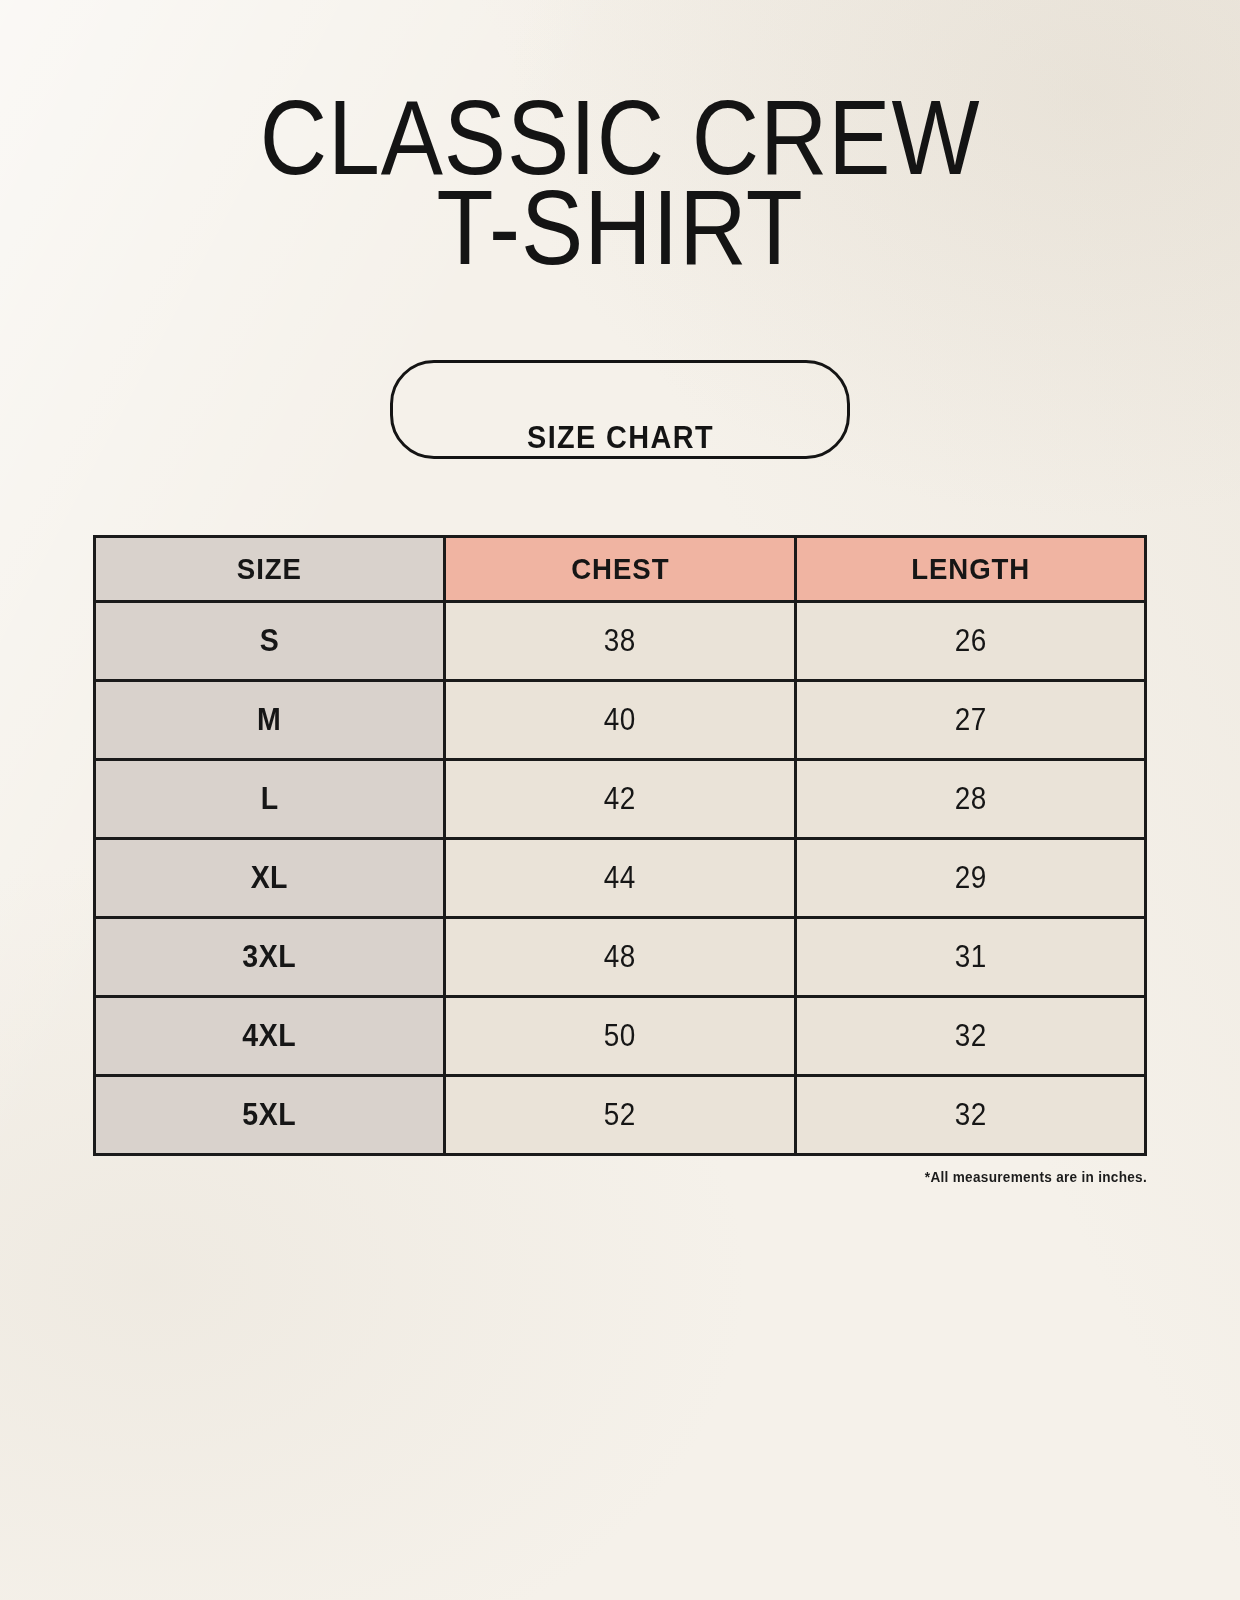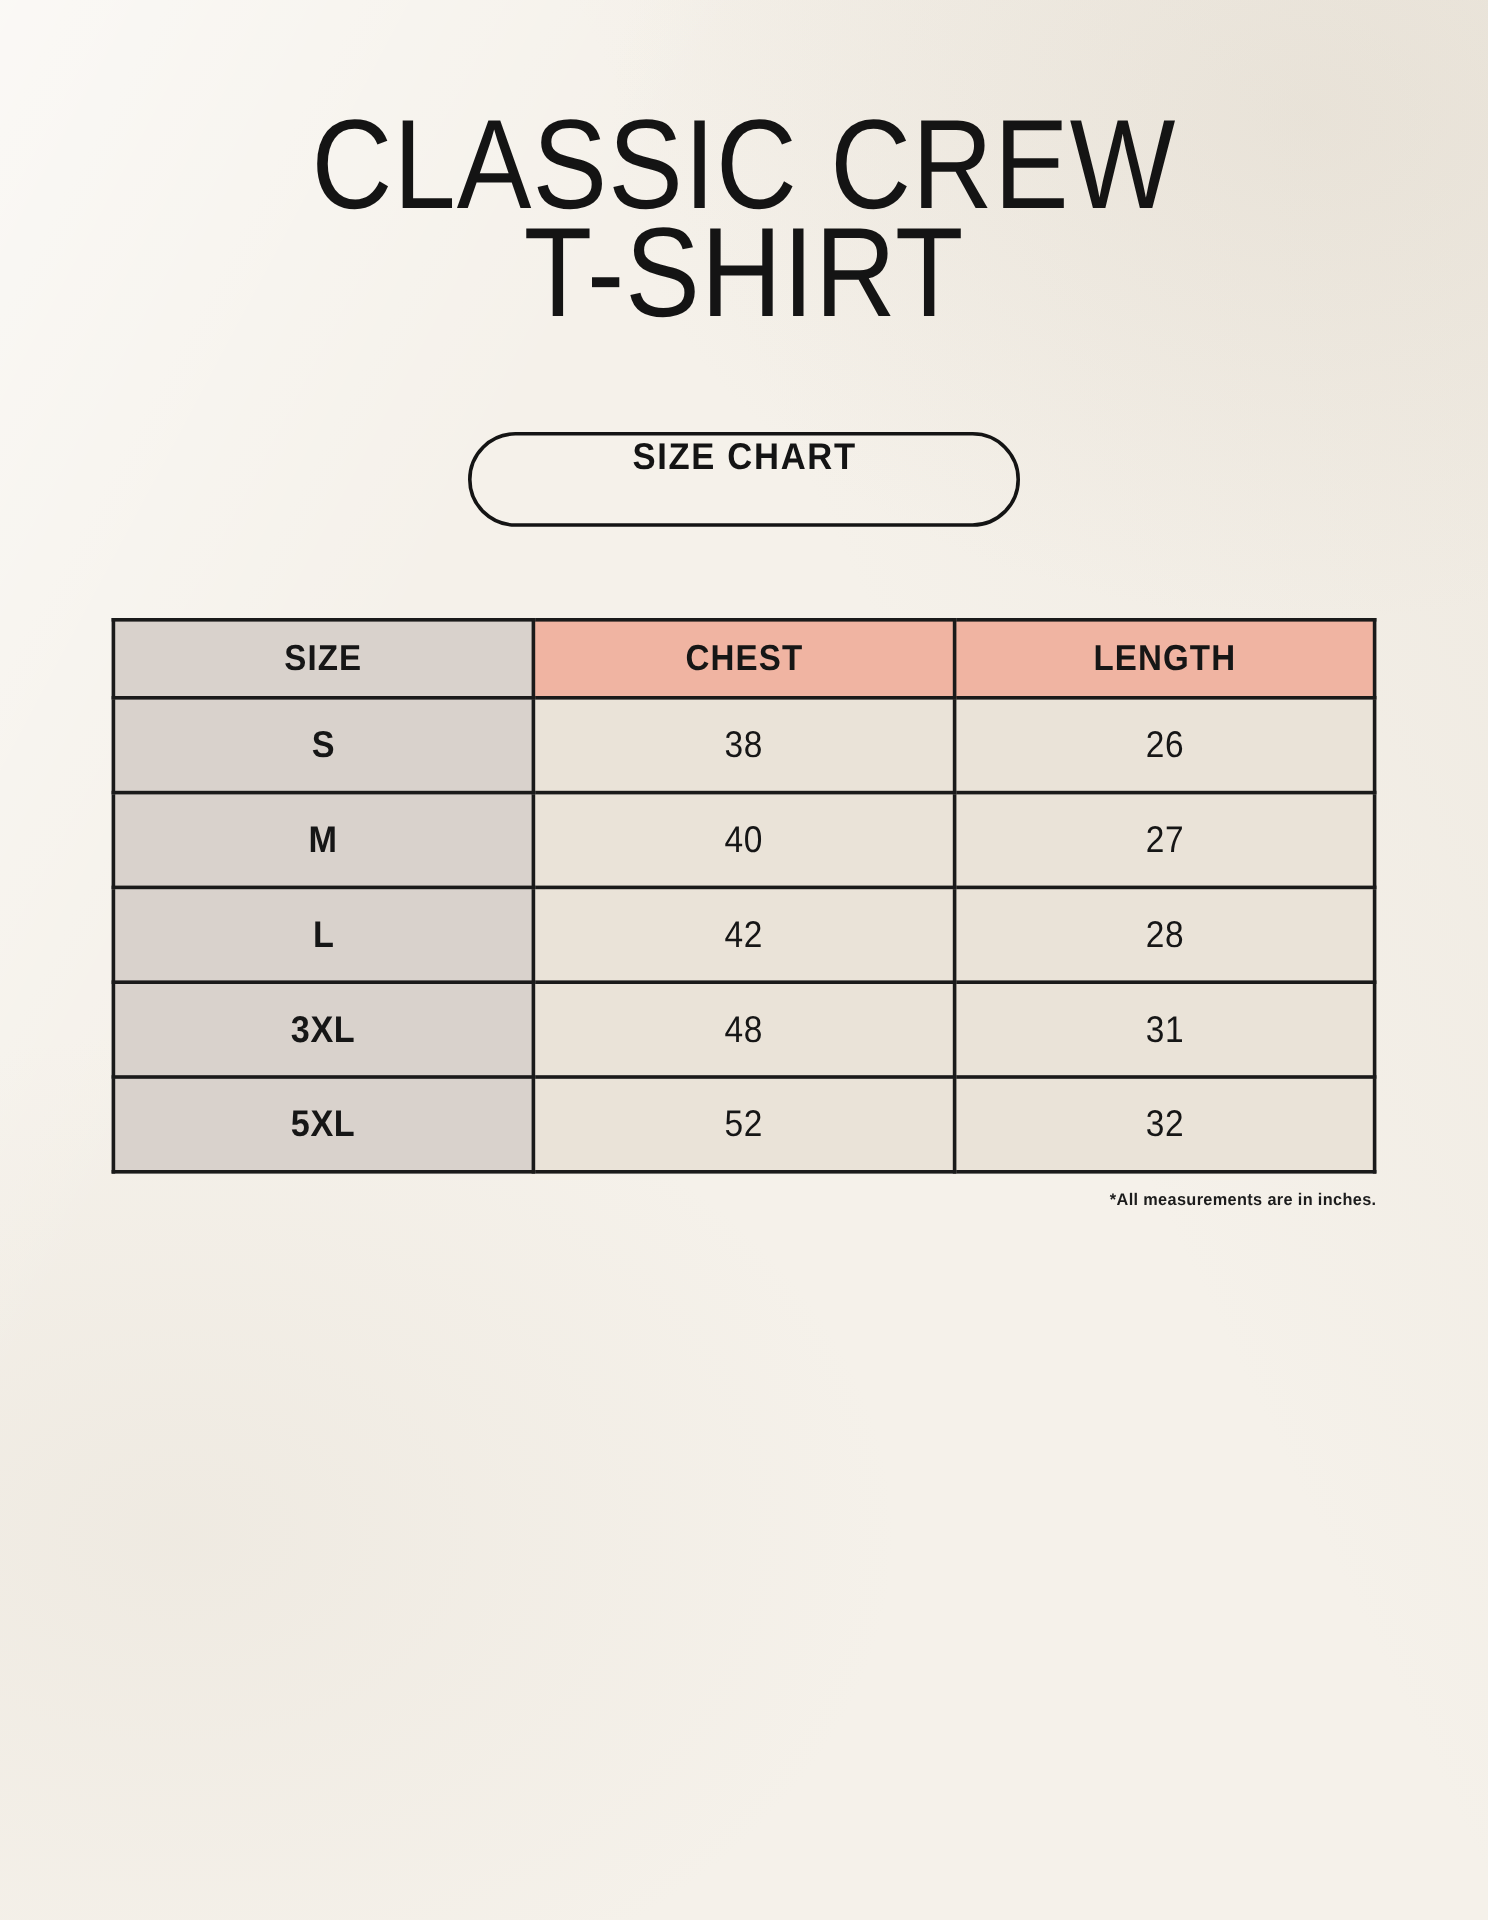--- a/index.html
+++ b/index.html
@@ -36,26 +36,26 @@
   }
   .title span { display: block; }
 
   .pill-wrap {
     margin-top: 88px;
     display: flex;
     justify-content: center;
   }
   .pill {
     width: 460px;
-    height: 79px;
+    height: 99px;
     border: 3px solid #141414;
     border-radius: 44px;
     background: transparent;
     display: flex;
-    align-items: flex-start;
+    align-items: flex-end;
     justify-content: center;
     font-family: "Liberation Sans", sans-serif;
     font-size: 31px;
     font-weight: 700;
     letter-spacing: 1.5px;
     color: #141414;
     cursor: pointer;
   }
   .pill .ct { transform: scaleX(0.93); }
 
@@ -160,23 +160,33 @@
         <td class="cell-size"><span class="ct">M</span></td>
         <td class="cell-data"><span class="ct">40</span></td>
         <td class="cell-data"><span class="ct">27</span></td>
       </tr>
       <tr>
         <td class="cell-size"><span class="ct">L</span></td>
         <td class="cell-data"><span class="ct">42</span></td>
         <td class="cell-data"><span class="ct">28</span></td>
       </tr>
       <tr>
+        <td class="cell-size"><span class="ct">XL</span></td>
+        <td class="cell-data"><span class="ct">44</span></td>
+        <td class="cell-data"><span class="ct">29</span></td>
+      </tr>
+      <tr>
         <td class="cell-size"><span class="ct">3XL</span></td>
         <td class="cell-data"><span class="ct">48</span></td>
         <td class="cell-data"><span class="ct">31</span></td>
+      </tr>
+      <tr>
+        <td class="cell-size"><span class="ct">4XL</span></td>
+        <td class="cell-data"><span class="ct">50</span></td>
+        <td class="cell-data"><span class="ct">32</span></td>
       </tr>
       <tr>
         <td class="cell-size"><span class="ct">5XL</span></td>
         <td class="cell-data"><span class="ct">52</span></td>
         <td class="cell-data"><span class="ct">32</span></td>
       </tr>
     </tbody>
   </table>
 
   <div class="footnote">

